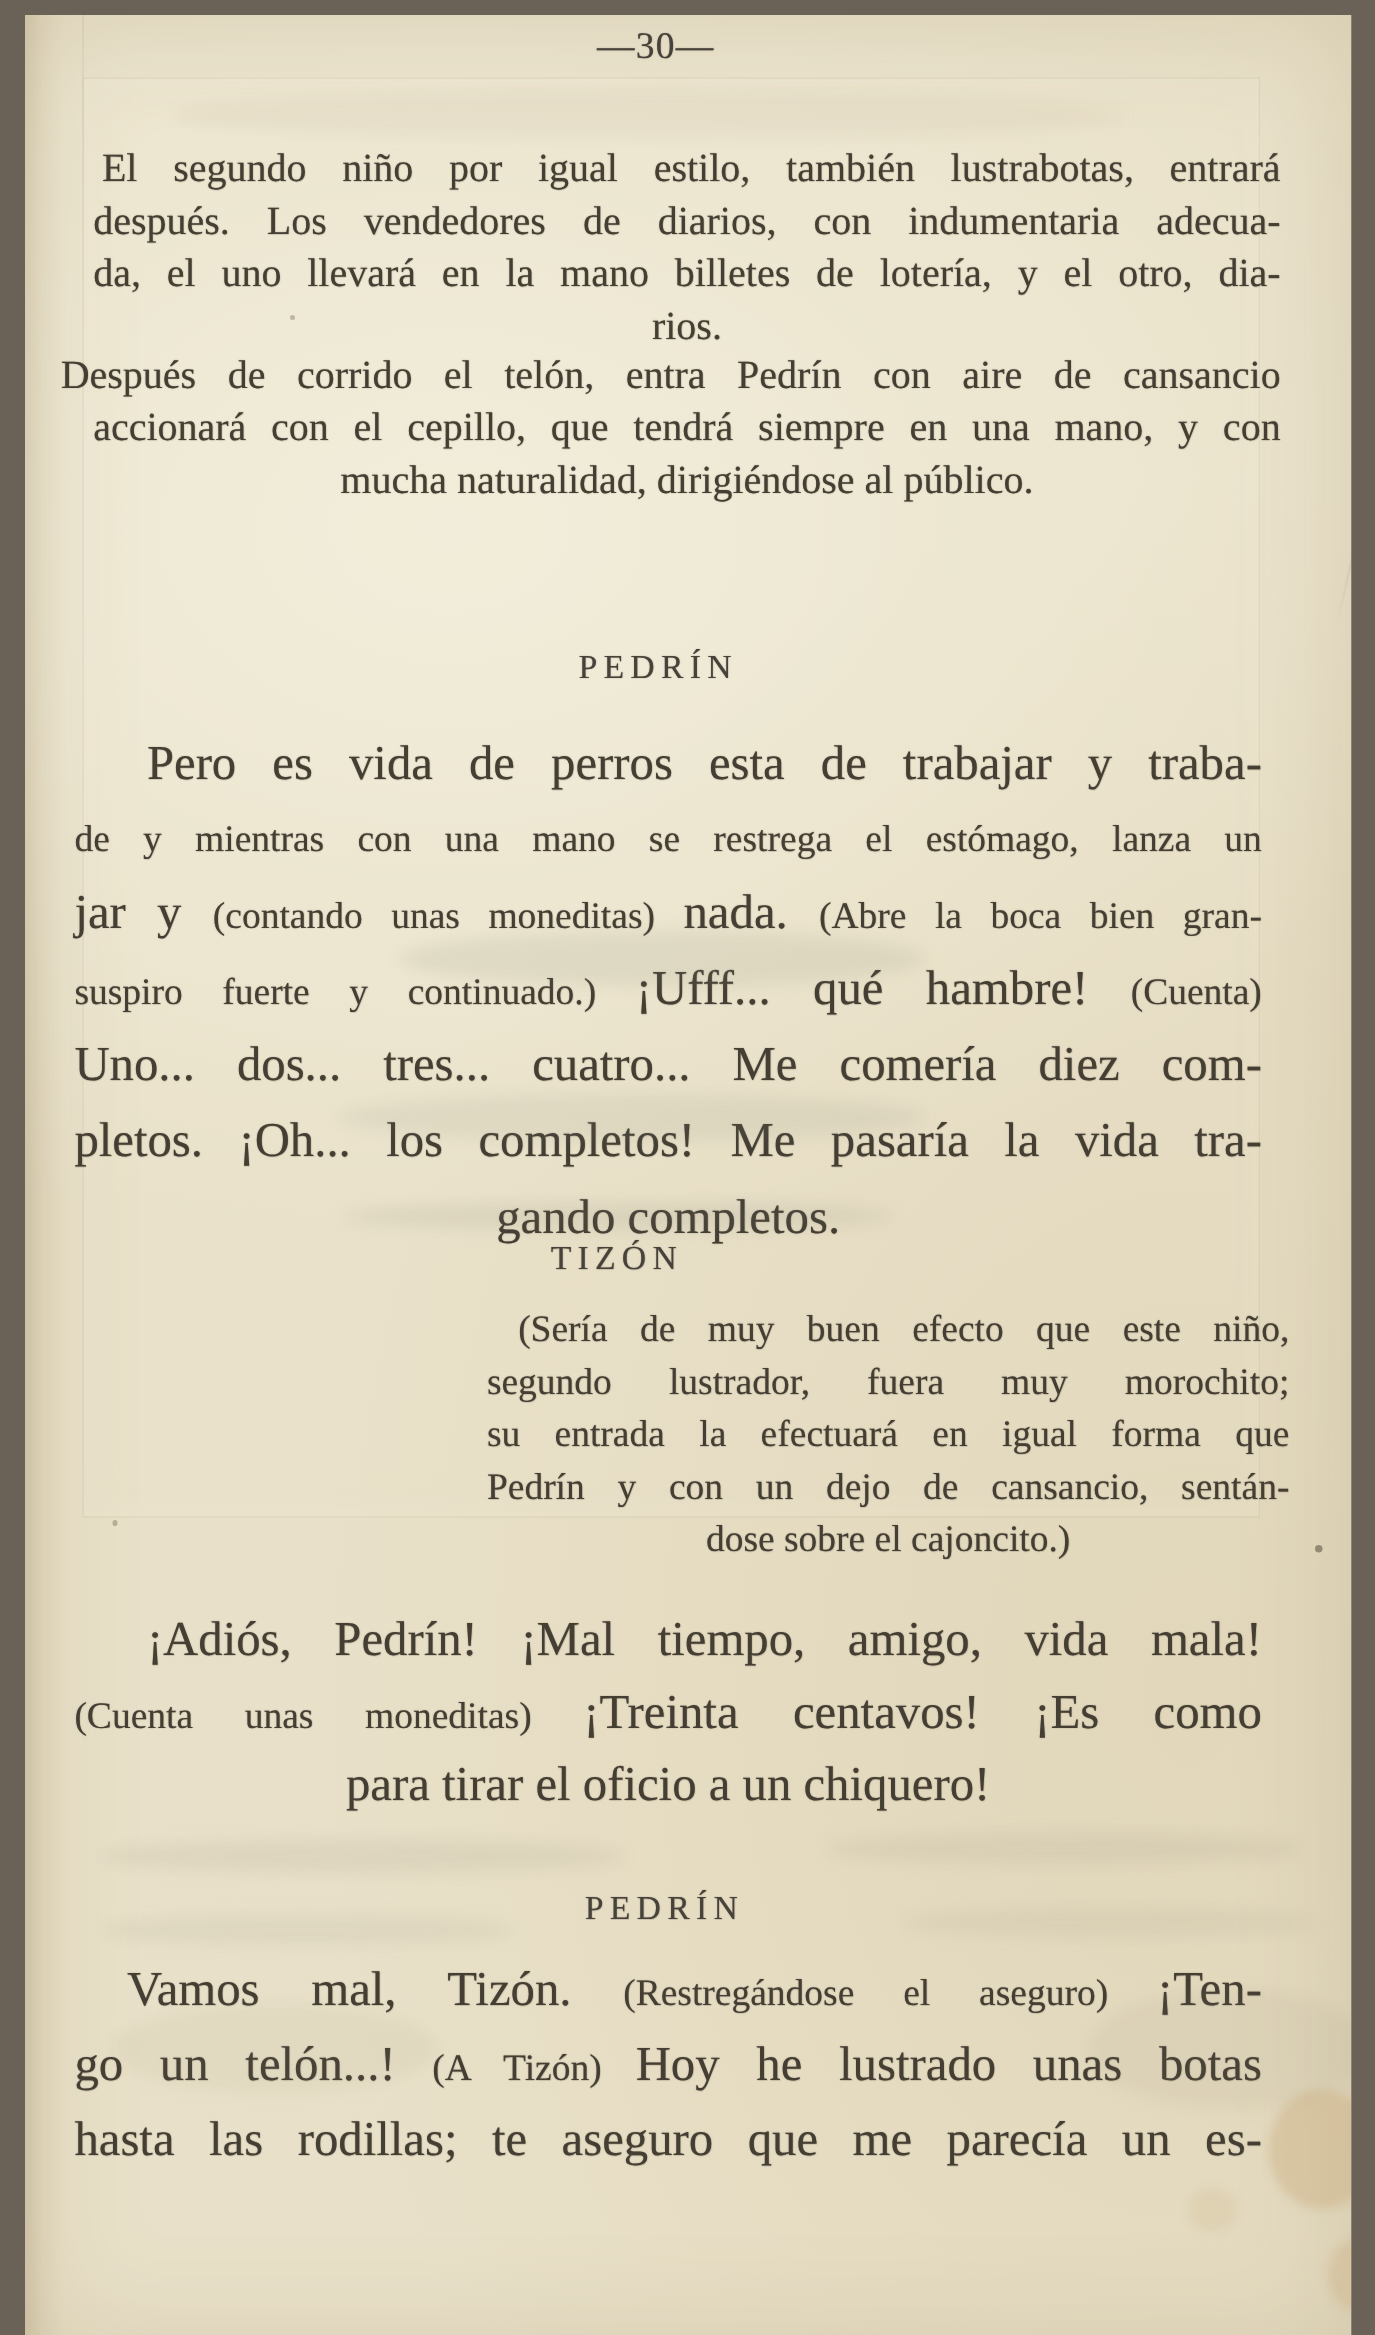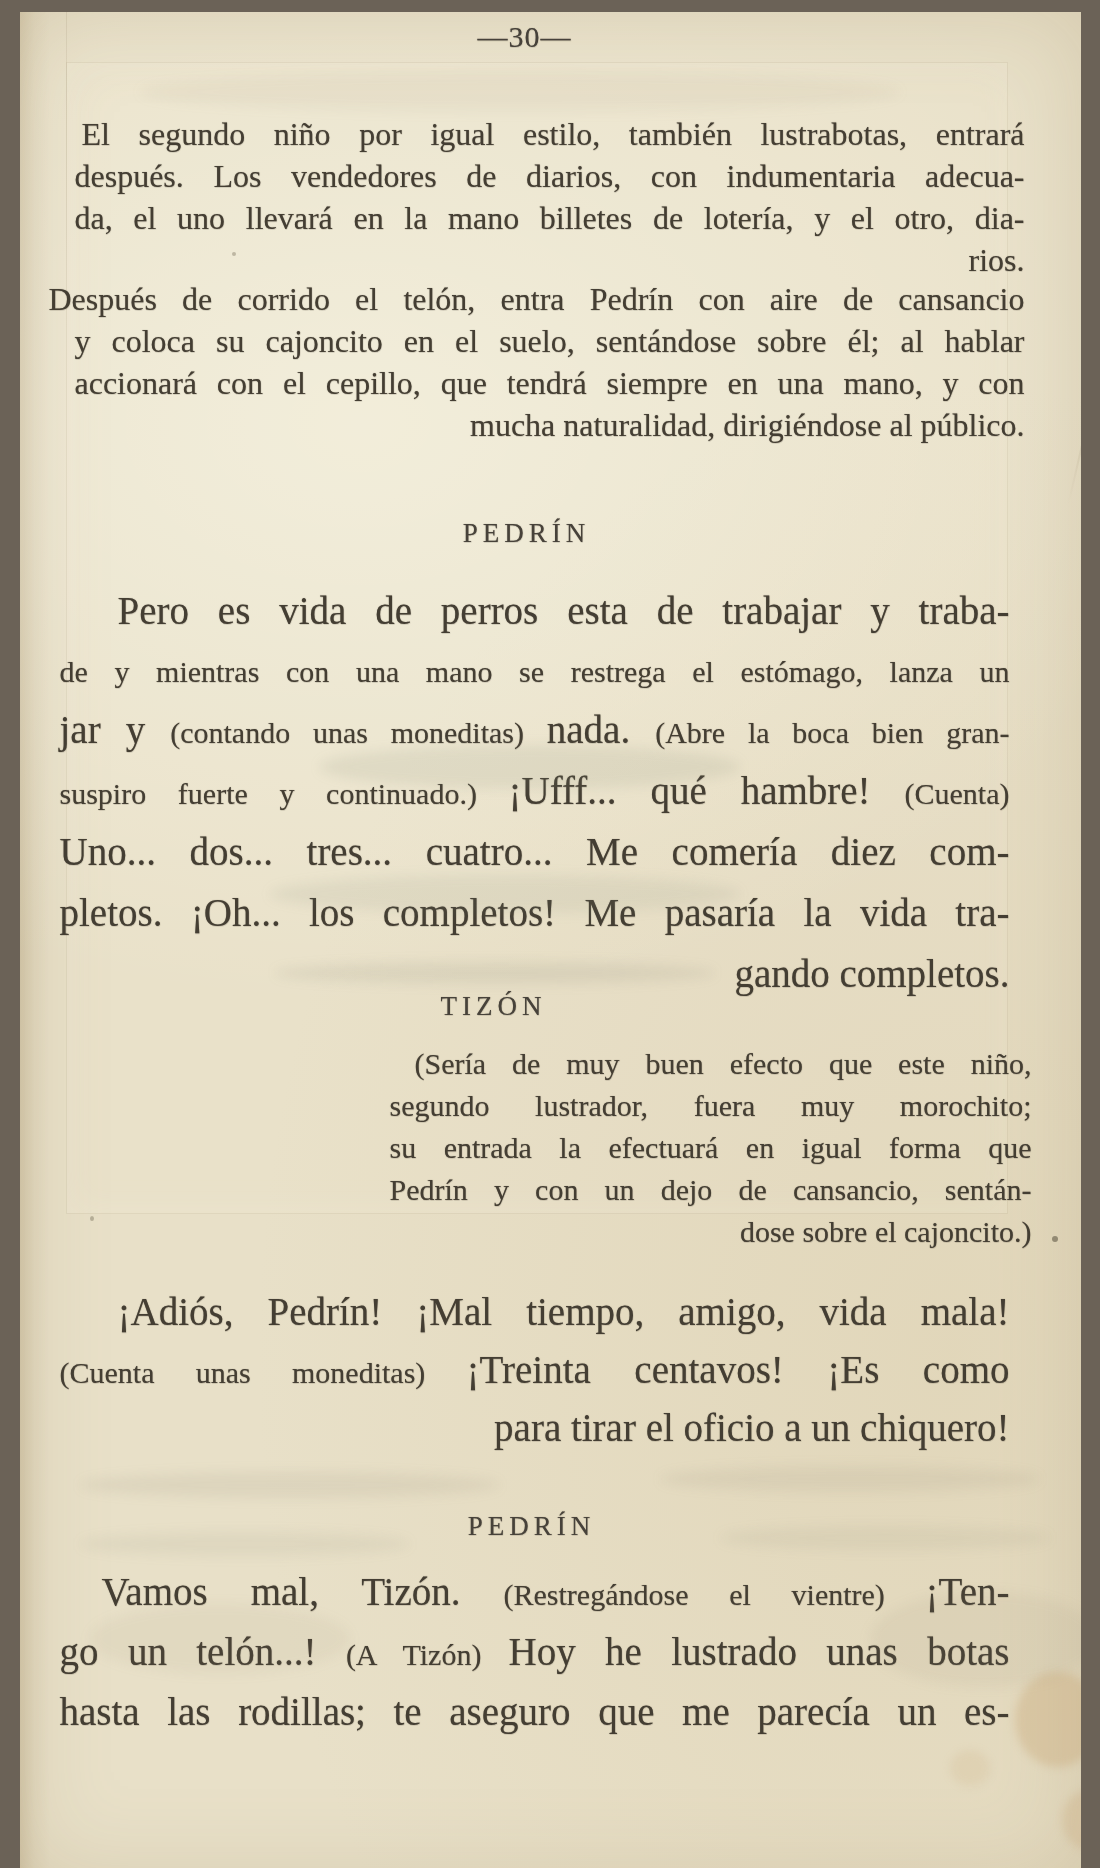--- a/index.html
+++ b/index.html
@@ -30,21 +30,21 @@
 
   .pagenum-row{
     position:absolute;top:8px;left:55px;width:900px;
     text-align:center;font-size:30px;letter-spacing:1px;word-spacing:14px;
     color:#46413a;
   }
 
   .block{position:absolute;}
   .line{display:block;}
   .j{text-align:justify;text-align-last:justify;font-family:Liberation Serif, serif;}
-  .last{text-align:right;}
+  .last{text-align:center;}
 
   
   .od{left:55px;width:950px;font-size:32px;line-height:42px;}
   #od1{top:101px;}
   #od2{top:266px;}
   .ind-sm{text-indent:7px;}
   .outdent{margin-left:-26px;width:calc(100% + 26px);}
 
   
   .speaker{
@@ -117,21 +117,20 @@
 
   <div class="block od" id="od1">
     <div class="line j ind-sm">El segundo niño por igual estilo, también lustrabotas, entrará</div>
     <div class="line j">después. Los vendedores de diarios, con indumentaria adecua-</div>
     <div class="line j">da, el uno llevará en la mano billetes de lotería, y el otro, dia-</div>
     <div class="line last">rios.</div>
   </div>
 
   <div class="block od" id="od2">
     <div class="line j outdent">Después de corrido el telón, entra Pedrín con aire de cansancio</div>
-    <div class="line j">y coloca su cajoncito en el suelo, sentándose sobre él; al hablar</div>
     <div class="line j">accionará con el cepillo, que tendrá siempre en una mano, y con</div>
     <div class="line last">mucha naturalidad, dirigiéndose al público.</div>
   </div>
 
   <div class="speaker" id="sp1h">PEDRÍN</div>
   <div class="block dlg" id="d1">
     <div class="line j ind-lg"><span class="seg-talk">Pero es vida de perros esta de trabajar y traba-</span></div>
     <div class="line j"><span class="seg-dir">de y mientras con una mano se restrega el estómago, lanza un</span></div>
     <div class="line j"><span class="seg-talk">jar y </span><span class="seg-dir">(contando unas moneditas) </span><span class="seg-talk">nada. </span><span class="seg-dir">(Abre la boca bien gran-</span></div>
     <div class="line j"><span class="seg-dir">suspiro fuerte y continuado.) </span><span class="seg-talk">¡Ufff... qué hambre! </span><span class="seg-dir">(Cuenta)</span></div>
@@ -149,21 +148,21 @@
     <div class="line last">dose sobre el cajoncito.)</div>
   </div>
   <div class="block dlg" id="d2">
     <div class="line j ind-lg"><span class="seg-talk">¡Adiós, Pedrín! ¡Mal tiempo, amigo, vida mala!</span></div>
     <div class="line j"><span class="seg-dir">(Cuenta unas moneditas) </span><span class="seg-talk">¡Treinta centavos! ¡Es como</span></div>
     <div class="line last"><span class="seg-talk">para tirar el oficio a un chiquero!</span></div>
   </div>
 
   <div class="speaker" id="sp3h">PEDRÍN</div>
   <div class="block dlg" id="d3">
-    <div class="line j ind-md"><span class="seg-talk">Vamos mal, Tizón. </span><span class="seg-dir">(Restregándose el vientre) </span><span class="seg-talk">¡Ten-</span></div>
+    <div class="line j ind-md"><span class="seg-talk">Vamos mal, Tizón. </span><span class="seg-dir">(Restregándose el aseguro) </span><span class="seg-talk">¡Ten-</span></div>
     <div class="line j"><span class="seg-talk">go un telón...! </span><span class="seg-dir">(A Tizón) </span><span class="seg-talk">Hoy he lustrado unas botas</span></div>
     <div class="line j"><span class="seg-talk">hasta las rodillas; te aseguro que me parecía un es-</span></div>
   </div>
 
   <div class="ghost g1"></div>
   <div class="ghost g2"></div>
   <div class="ghost g3"></div>
   <div class="ghost g4"></div>
   <div class="ghost g5"></div>
   <div class="ghost g6"></div>

